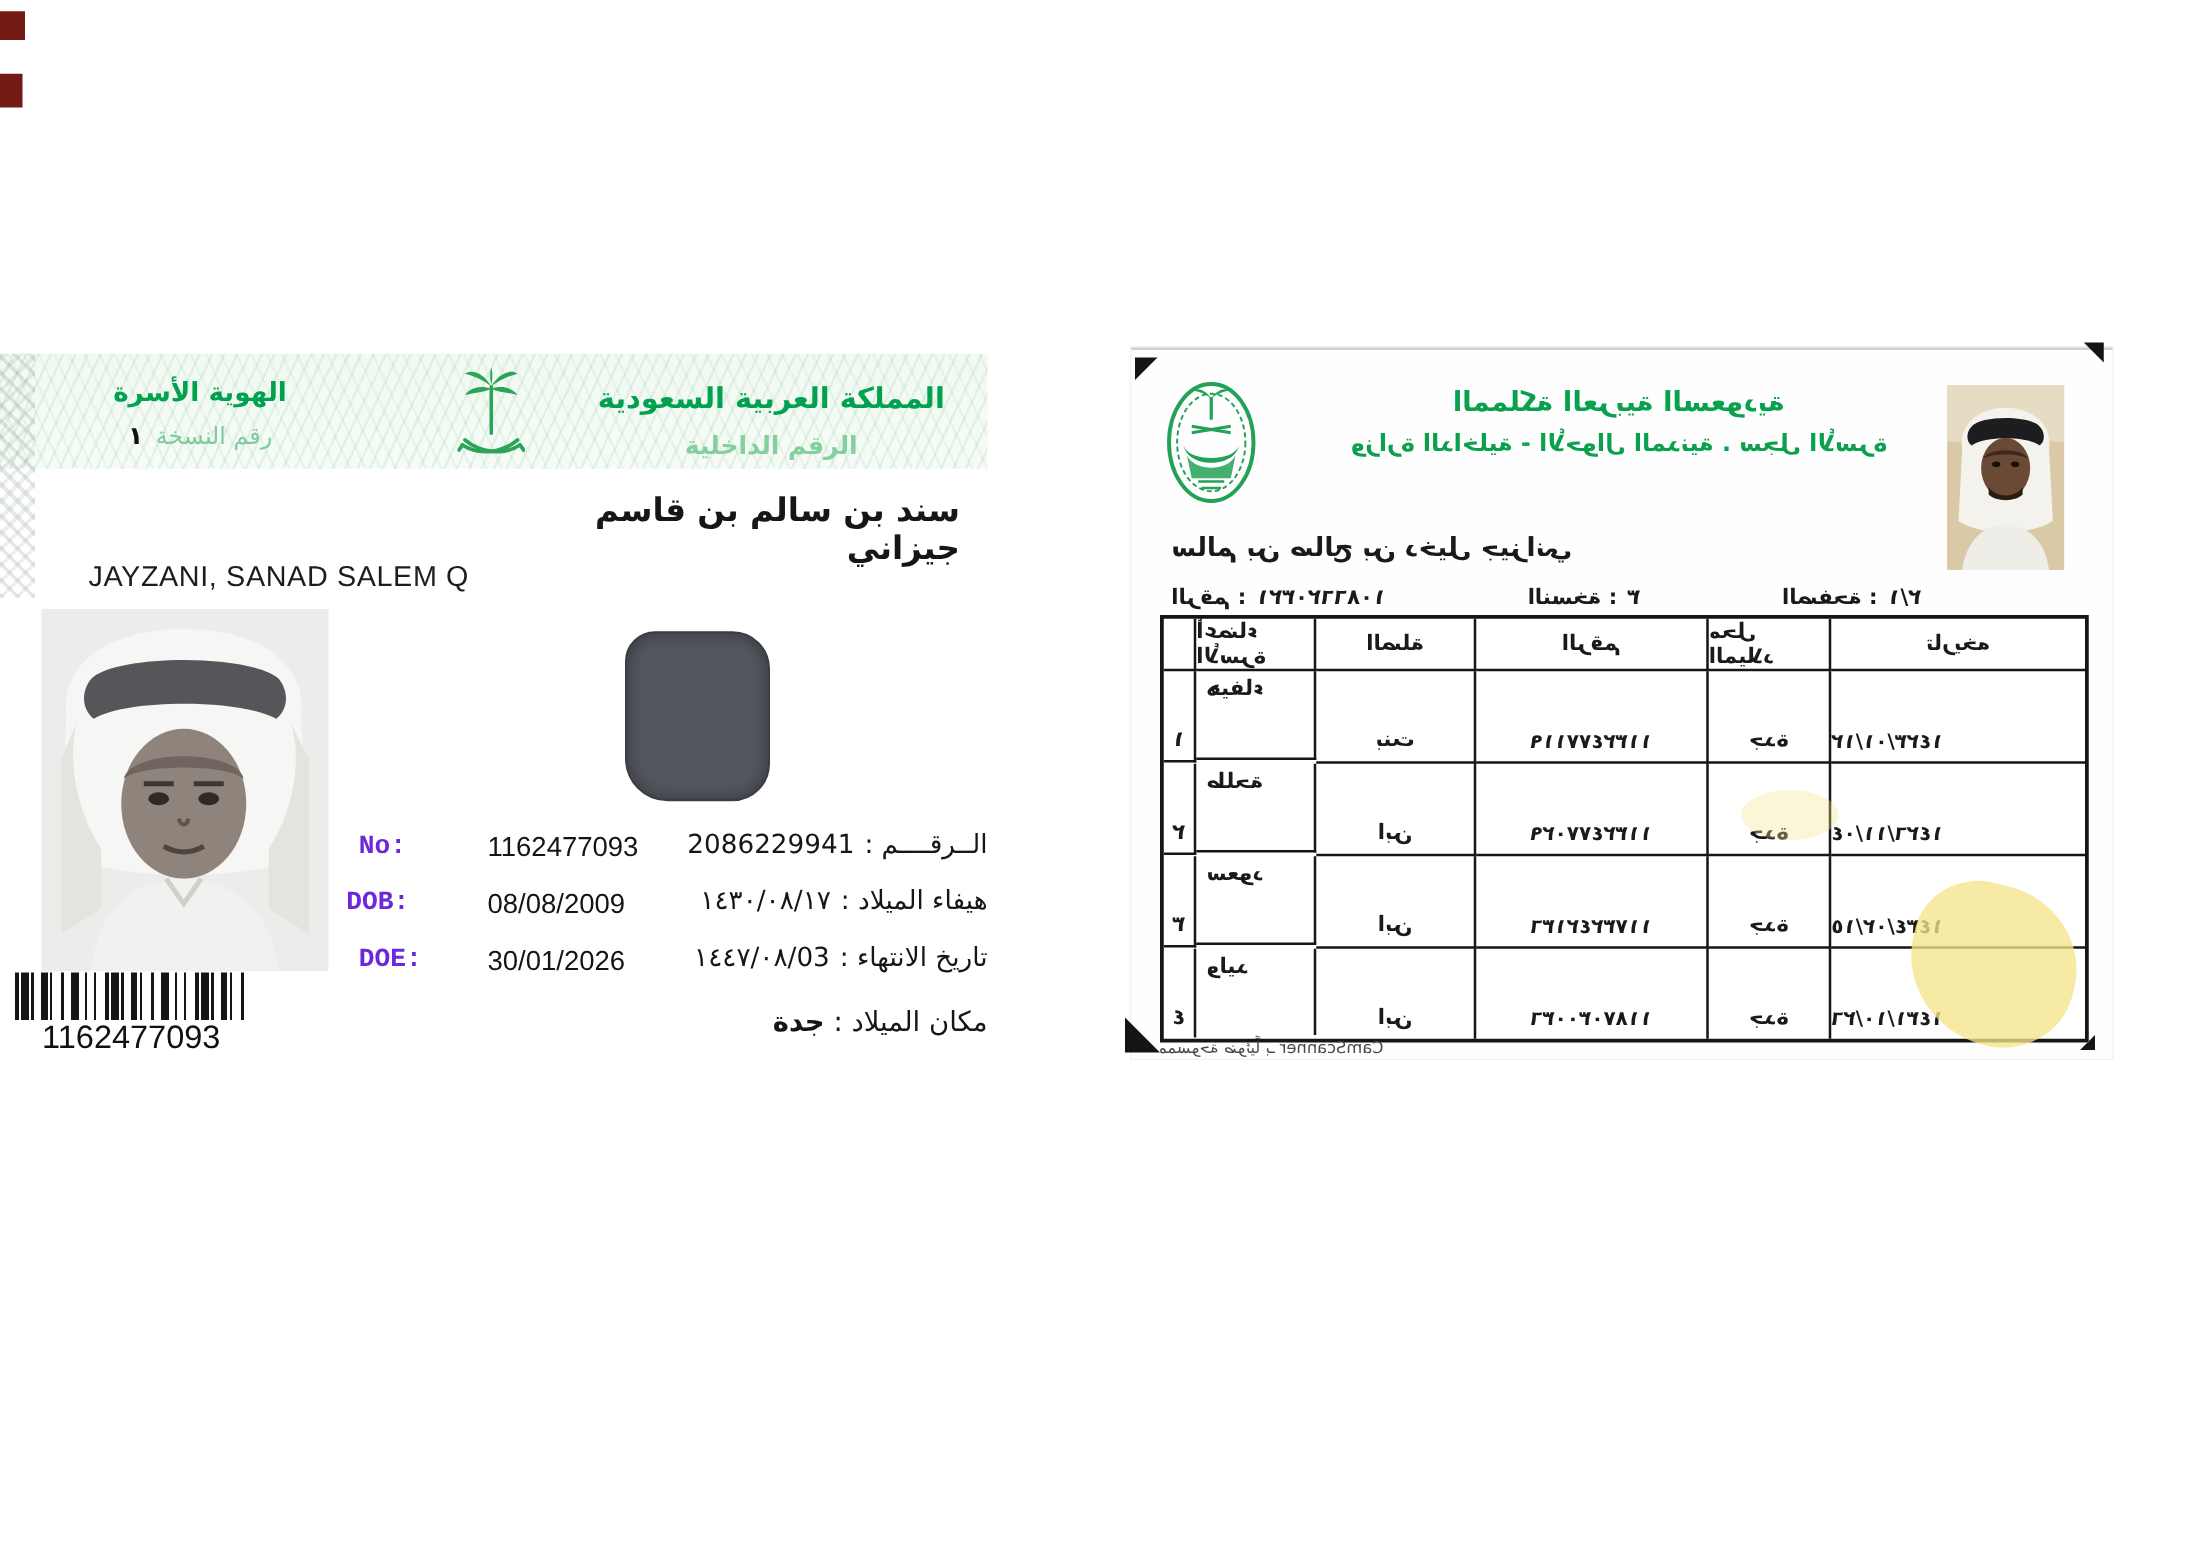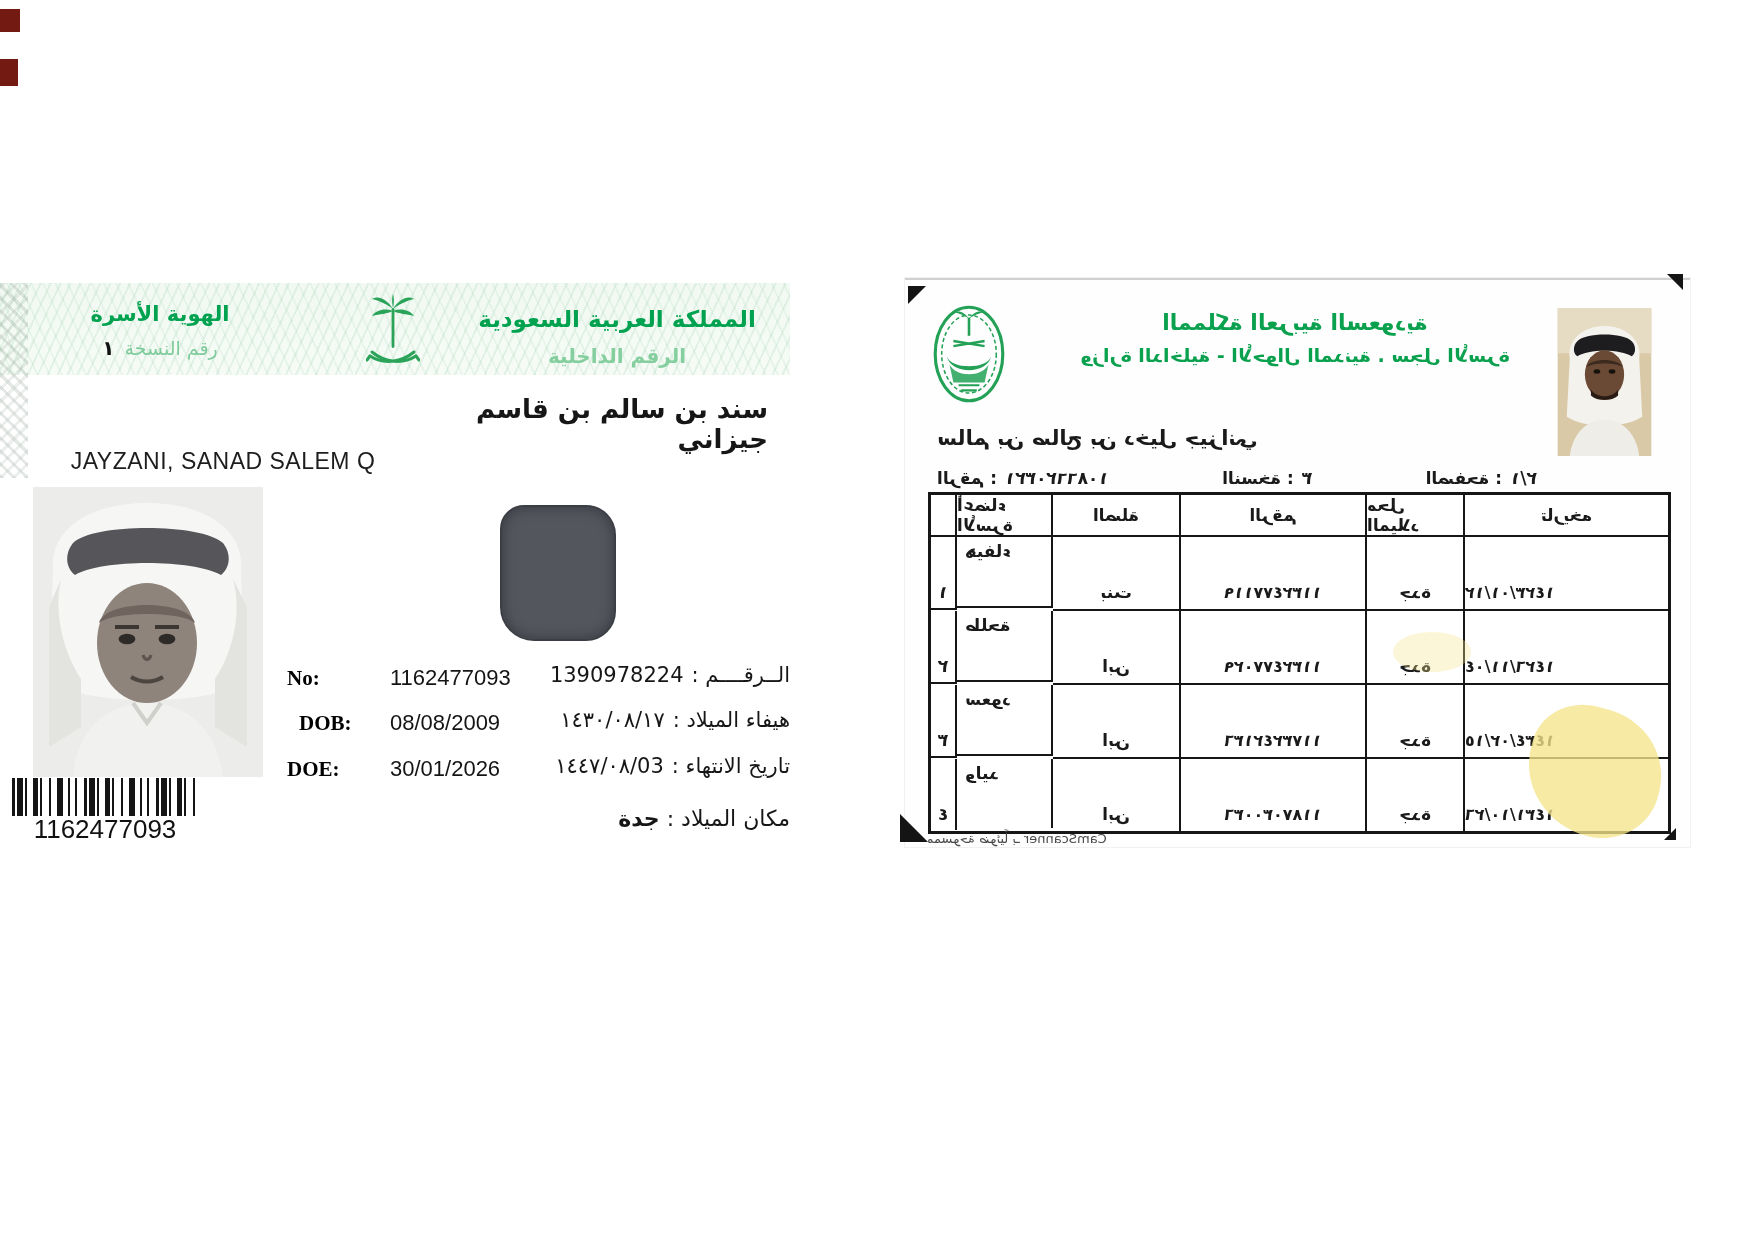--- a/index.html
+++ b/index.html
@@ -23,21 +23,21 @@
   .g-light{color:#7fcb9c;}
   .nat-title{text-align:center;font-size:21px;}
   .copy-line{text-align:center;font-size:19px;direction:rtl;}
   .copy-num{color:#111;font-weight:bold;font-size:20px;margin-right:10px;}
   .kingdom{text-align:center;font-size:23px;letter-spacing:.5px;}
   .ministry{text-align:center;font-size:20px;font-weight:bold;color:#85cf9f;}
   .name-ar{font-size:26px;font-weight:bold;color:#161616;text-align:right;direction:rtl;}
   .name-en{font-size:23px;color:#1d1d1d;letter-spacing:.5px;font-family:"Liberation Sans",sans-serif;}
   .fp{background:#54565e;border:2px solid #3c3e45;border-radius:24px 30px 30px 34px;
       box-shadow:inset 0 0 14px rgba(0,0,0,.35);}
-  .flabel{font-family:Liberation Serif, serif;font-weight:bold;font-size:21px;color:#000000;}
+  .flabel{font-family:Liberation Mono, monospace;font-weight:bold;font-size:21px;color:#6d28d9;}
   .fval{font-family:"Liberation Sans",sans-serif;font-size:22px;color:#141414;}
   .far-line{direction:rtl;font-size:21px;color:#161616;white-space:nowrap;}
   .far-line .num{margin-right:8px;letter-spacing:1px;}
   .pob{direction:rtl;font-size:22px;color:#161616;white-space:nowrap;}
   .pob b{font-weight:bold;}
   .barcode{background:repeating-linear-gradient(90deg,
       #151515 0 3px,#fff 3px 5px,#151515 5px 11px,#fff 11px 13px,#151515 13px 15px,#fff 15px 21px,
       #151515 21px 26px,#fff 26px 28px,#151515 28px 30px,#fff 30px 37px,#151515 37px 39px,#fff 39px 45px,
       #151515 45px 51px,#fff 51px 56px,#151515 56px 58px,#fff 58px 63px,#151515 63px 65px,#fff 65px 72px);}
   .bc-num{font-family:"Liberation Sans",sans-serif;font-size:26px;color:#111;text-align:center;}
@@ -131,24 +131,24 @@
         <path d="M20 145 C22 120 38 108 57 108 C76 108 92 120 95 145 Z" fill="#f1f1ef"></path>
         <path d="M50 108 L57 118 L64 108" fill="none" stroke="#cfcfcc" stroke-width="2"></path>
       </svg>
     </div>
 
     <div class="abs fp" style="left:500px;top:247px;width:112px;height:132px;"></div>
 
     <div class="abs flabel" style="left:287px;top:408px;">No:</div>
     <div class="abs fval" style="left:390px;top:407px;">1162477093</div>
     <div class="abs far-line" style="left:545px;top:405px;width:245px;">
-      <span>الــرقــــم :</span><span class="num">1390978224</span>
-    </div>
-
-    <div class="abs flabel" style="left:299px;top:453px;">DOB:</div>
+      <span>الــرقــــم :</span><span class="num">2086229941</span>
+    </div>
+
+    <div class="abs flabel" style="left:277px;top:453px;">DOB:</div>
     <div class="abs fval" style="left:390px;top:452px;">08/08/2009</div>
     <div class="abs far-line" style="left:565px;top:450px;width:225px;">
       <span>هيفاء الميلاد :</span><span class="num">١٤٣٠/٠٨/١٧</span>
     </div>
 
     <div class="abs flabel" style="left:287px;top:499px;">DOE:</div>
     <div class="abs fval" style="left:390px;top:498px;">30/01/2026</div>
     <div class="abs far-line" style="left:565px;top:496px;width:225px;">
       <span>تاريخ الانتهاء :</span><span class="num">١٤٤٧/٠٨/03</span>
     </div>

